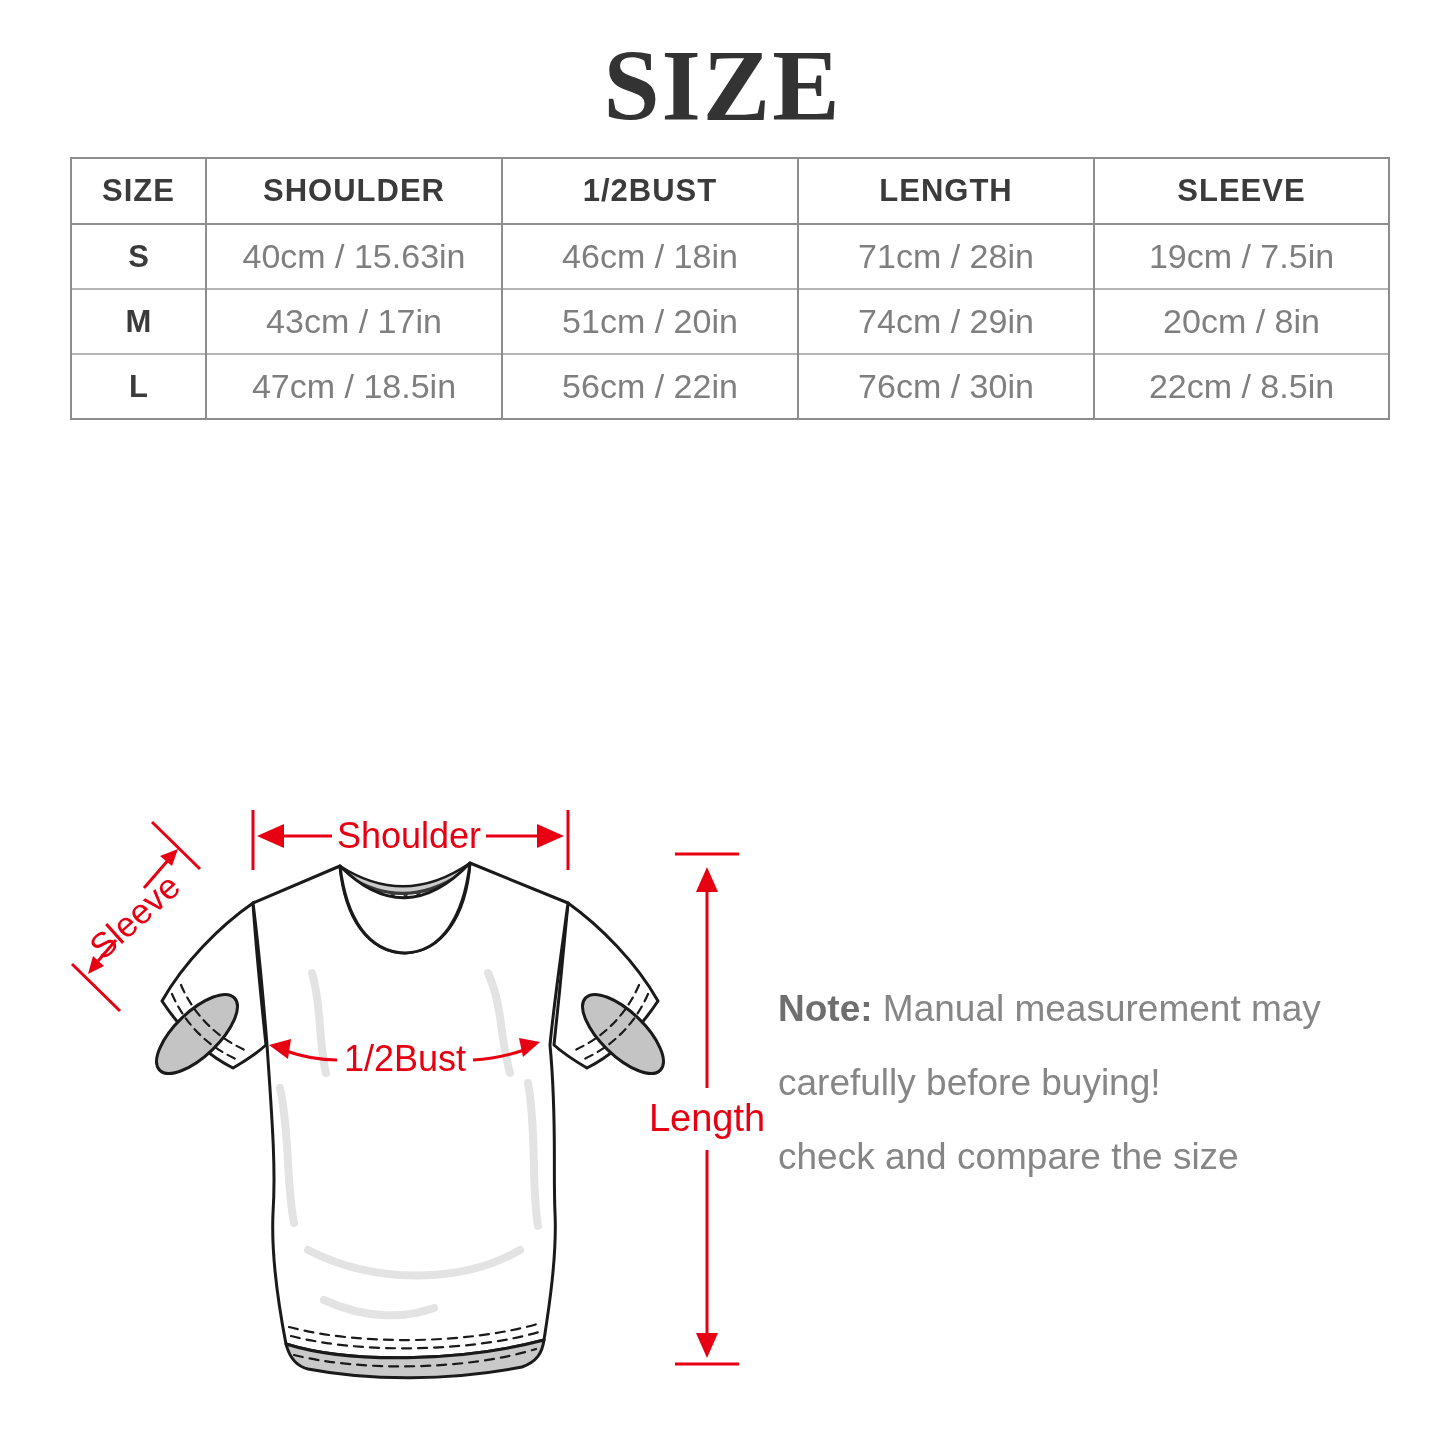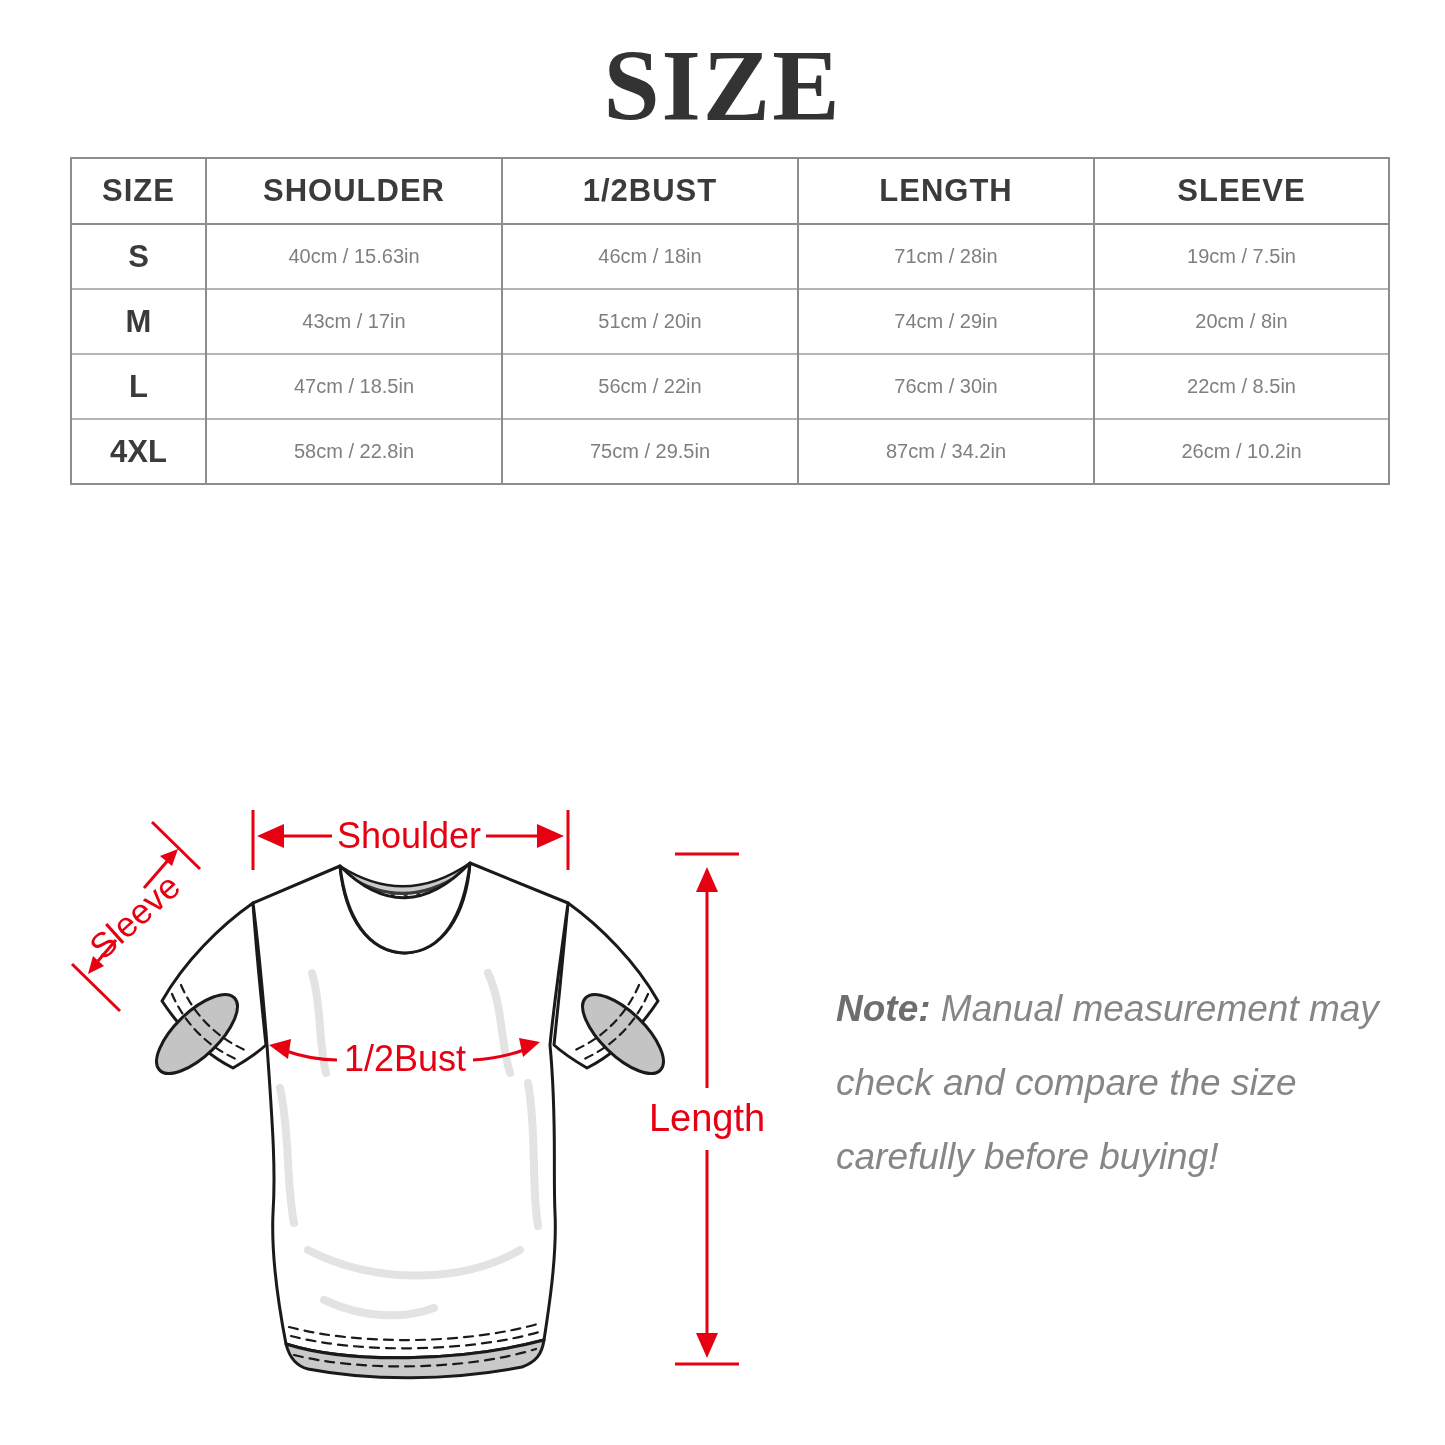--- a/index.html
+++ b/index.html
@@ -19,27 +19,27 @@
   }
   .size-table th,.size-table td{
     border-left:2px solid #8d8d8d;border-right:2px solid #8d8d8d;
     text-align:center;vertical-align:middle;padding:0;overflow:hidden;white-space:nowrap;
   }
   .size-table thead th{
     height:64px;font-size:31px;font-weight:bold;color:#3b3b3b;
     letter-spacing:1px;border-bottom:2px solid #8d8d8d;
   }
   .size-table tbody td{
-    height:63px;font-size:20px;color:#7f7f7f;border-top:2px solid #b5b5b5;
+    height:63px;font-size:34px;color:#7f7f7f;border-top:2px solid #b5b5b5;
   }
   .size-table tbody td.size-cell{font-size:31px;font-weight:bold;color:#3b3b3b;}
   .diagram{position:absolute;left:60px;top:788px;width:730px;height:657px;}
   .note{
-    position:absolute;left:836px;top:972px;width:540px;
-    font-size:37px;line-height:74px;color:#868686;font-style:italic;
+    position:absolute;left:778px;top:972px;width:540px;
+    font-size:37px;line-height:74px;color:#868686;
   }
   .note .line{white-space:nowrap;}
   .note b{color:#6e6e6e;font-weight:bold;}
   .red-label{fill:#e60012;font-family:"Liberation Sans","DejaVu Sans",sans-serif;}
 </style>
 </head>
 <body>
 
 <div class="page-title">SIZE</div>
 
@@ -74,27 +74,20 @@
       <td>51cm / 20in</td>
       <td>74cm / 29in</td>
       <td>20cm / 8in</td>
     </tr>
     <tr>
       <td class="size-cell">L</td>
       <td>47cm / 18.5in</td>
       <td>56cm / 22in</td>
       <td>76cm / 30in</td>
       <td>22cm / 8.5in</td>
-    </tr>
-    <tr>
-      <td class="size-cell">4XL</td>
-      <td>58cm / 22.8in</td>
-      <td>75cm / 29.5in</td>
-      <td>87cm / 34.2in</td>
-      <td>26cm / 10.2in</td>
     </tr>
   </tbody>
 </table>
 
 <svg class="diagram" viewBox="0 0 730 657" xmlns="http://www.w3.org/2000/svg">
 
   <g stroke-linejoin="round" stroke-linecap="round">
 
     <path d="M 193,115 C 160,138 124,174 102,213 C 120,240 145,266 173,280 C 185,273 196,266 206,257 C 201,210 196,160 193,115 Z" fill="#ffffff" stroke="#1a1a1a" stroke-width="3"></path>
     <path d="M 508,115 C 540,138 576,174 598,213 C 580,240 555,266 527,280 C 515,273 504,266 494,257 C 499,210 504,160 508,115 Z" fill="#ffffff" stroke="#1a1a1a" stroke-width="3"></path>
@@ -166,15 +159,15 @@
       <text class="red-label" x="647" y="343" font-size="38" text-anchor="middle" stroke="none">Length</text>
       <line x1="647" y1="362" x2="647" y2="546"></line>
       <polygon points="647,570 636,545 658,545" stroke="none"></polygon>
       <line x1="615" y1="576" x2="679" y2="576"></line>
     </g>
   </g>
 </svg>
 
 <div class="note">
   <div class="line"><b>Note:</b> <span>Manual measurement may</span></div>
+  <div class="line">carefully before buying!</div>
   <div class="line">check and compare the size</div>
-  <div class="line">carefully before buying!</div>
 </div>
 
 </body></html>

